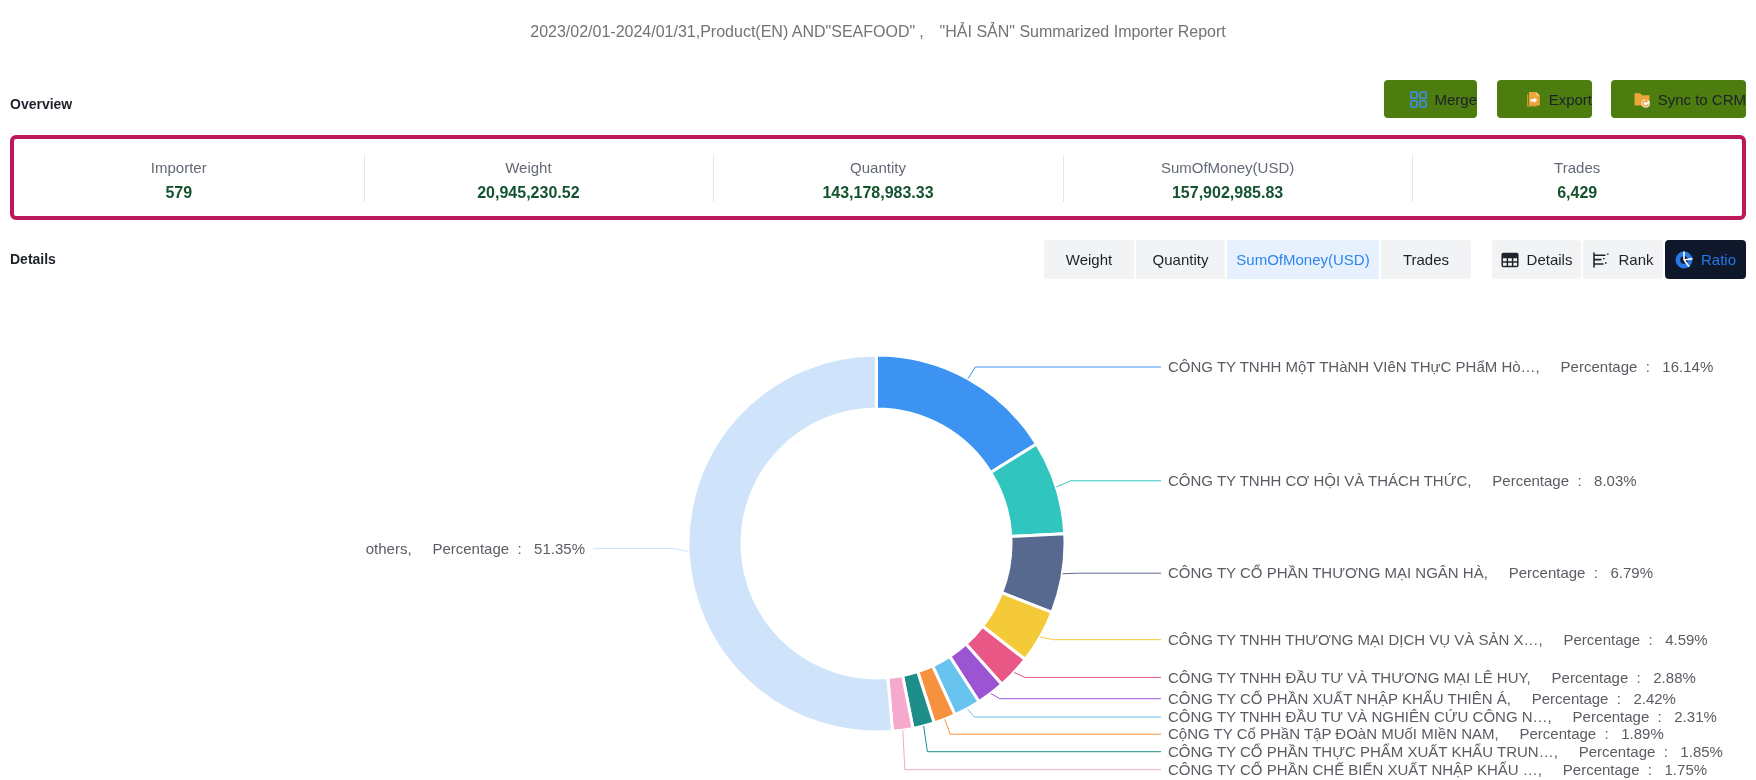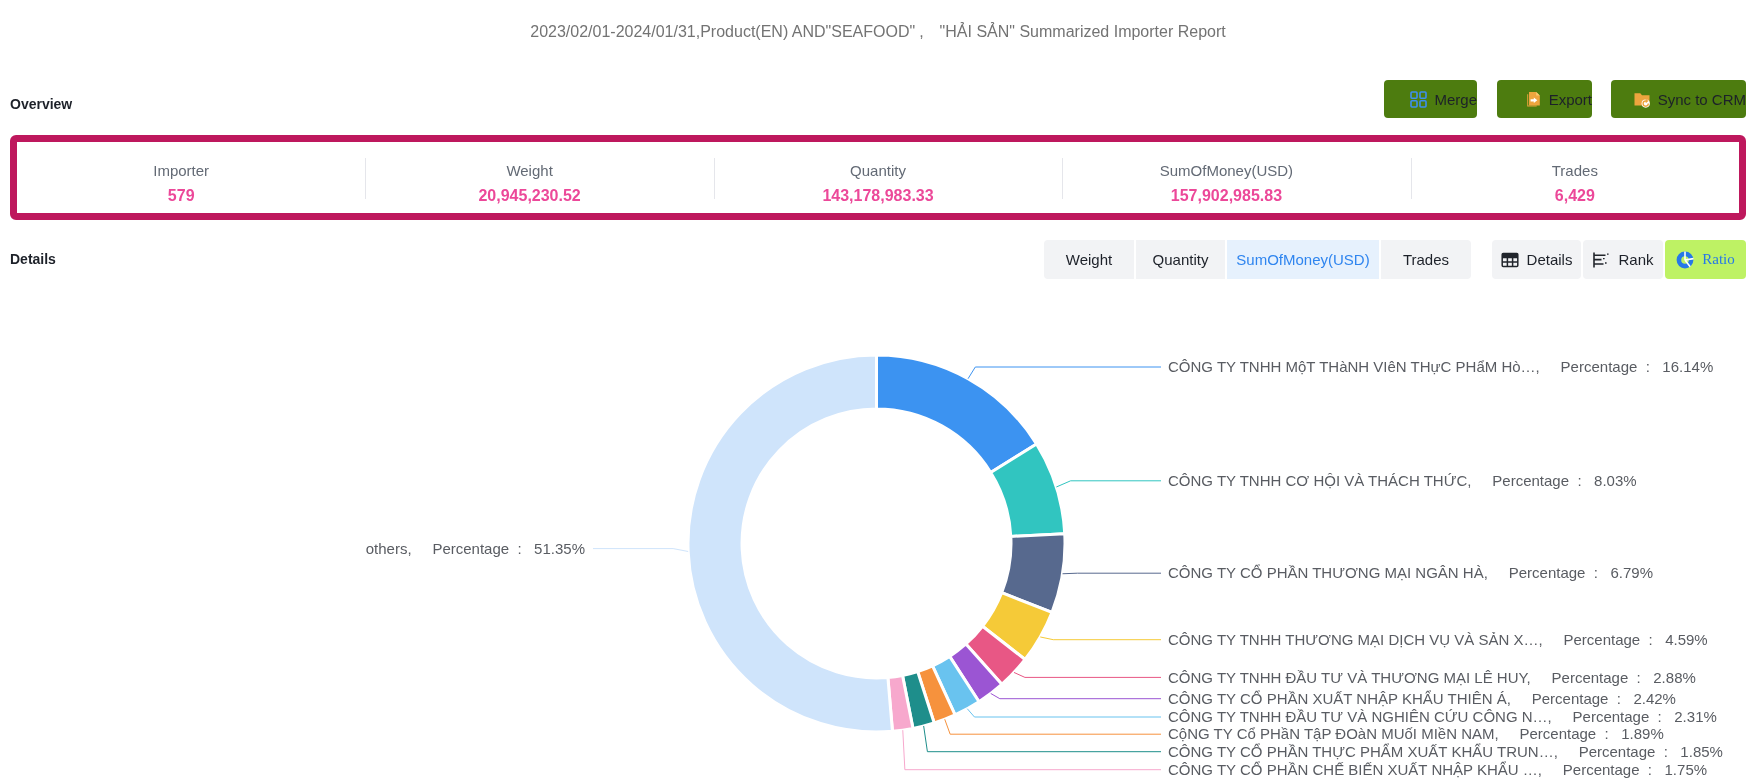--- a/index.html
+++ b/index.html
@@ -1,30 +1,30 @@
 <!DOCTYPE html>
 <html><head><meta charset="utf-8"><style>
 * {margin:0;padding:0;box-sizing:border-box;}
 html,body {width:1756px;height:780px;background:#fff;font-family:"Liberation Sans",sans-serif;position:relative;overflow:hidden;}
 .title {position:absolute;top:23px;left:0;width:100%;text-align:center;font-size:16px;color:#737373;}
 .h2 {position:absolute;left:10px;font-size:14px;font-weight:bold;color:#1d2129;}
 .btnrow {position:absolute;top:80px;left:1384px;display:flex;}
 .btn {height:38px;background:#4d7c0f;border-radius:4px;display:flex;align-items:center;justify-content:flex-end;font-size:15px;color:#1d2129;}
-.card {position:absolute;left:10px;right:10px;top:135px;height:85px;border:7px solid #be185d;border-radius:6px;display:flex;gap:20px;}
+.card {position:absolute;left:10px;right:10px;top:135px;height:85px;border:4px solid #be185d;border-radius:6px;display:flex;gap:20px;}
 .col {flex:1;position:relative;text-align:center;padding-top:20px;}
 .col i {position:absolute;left:0;top:16px;bottom:14px;width:1px;background:#e5e6eb;}
 .cl {font-size:15px;color:#636a75;}
-.cv {font-size:16px;font-weight:bold;color:#ec4899;margin-top:8px;}
+.cv {font-size:16px;font-weight:bold;color:#14532d;margin-top:8px;}
 .tabs {position:absolute;top:240px;height:39px;display:flex;background:#f2f3f5;border-radius:4px;overflow:hidden;}
 .tab {display:flex;align-items:center;justify-content:center;font-size:15px;color:#1d2129;}
 .tab.sep {border-left:2px solid #fff;}
 .tab.on {background:#e6f1fd;color:#2f85ef;}
 .g2 {position:absolute;top:240px;height:39px;display:flex;gap:2px;}
 .b2 {display:flex;align-items:center;justify-content:center;font-size:15px;color:#1d2129;background:#f2f3f5;border-radius:4px;}
-.b2.on {background:#bef264;color:#2678e8;font-family:Liberation Serif, serif;}
+.b2.on {background:#0f172a;color:#2678e8;}
 .lbl {font-size:15px;fill:#595c62;}
 </style></head><body>
 <div class="title">2023/02/01-2024/01/31,Product(EN) AND"SEAFOOD"<span style="margin:0 16px 0 4px">,</span>"HẢI SẢN" Summarized Importer Report</div>
 <div class="h2" style="top:96px">Overview</div>
 <div class="btnrow">
   <div class="btn" style="width:93px"><svg width="17" height="17" viewBox="0 0 17 17" style="margin-right:7px">
         <g fill="none" stroke="#3E8FF0" stroke-width="1.6">
           <rect x="1" y="1" width="6" height="6.2" rx="1"></rect>
           <rect x="10" y="1" width="6" height="6.2" rx="1"></rect>
           <rect x="1" y="9.8" width="6" height="6.2" rx="1"></rect>

